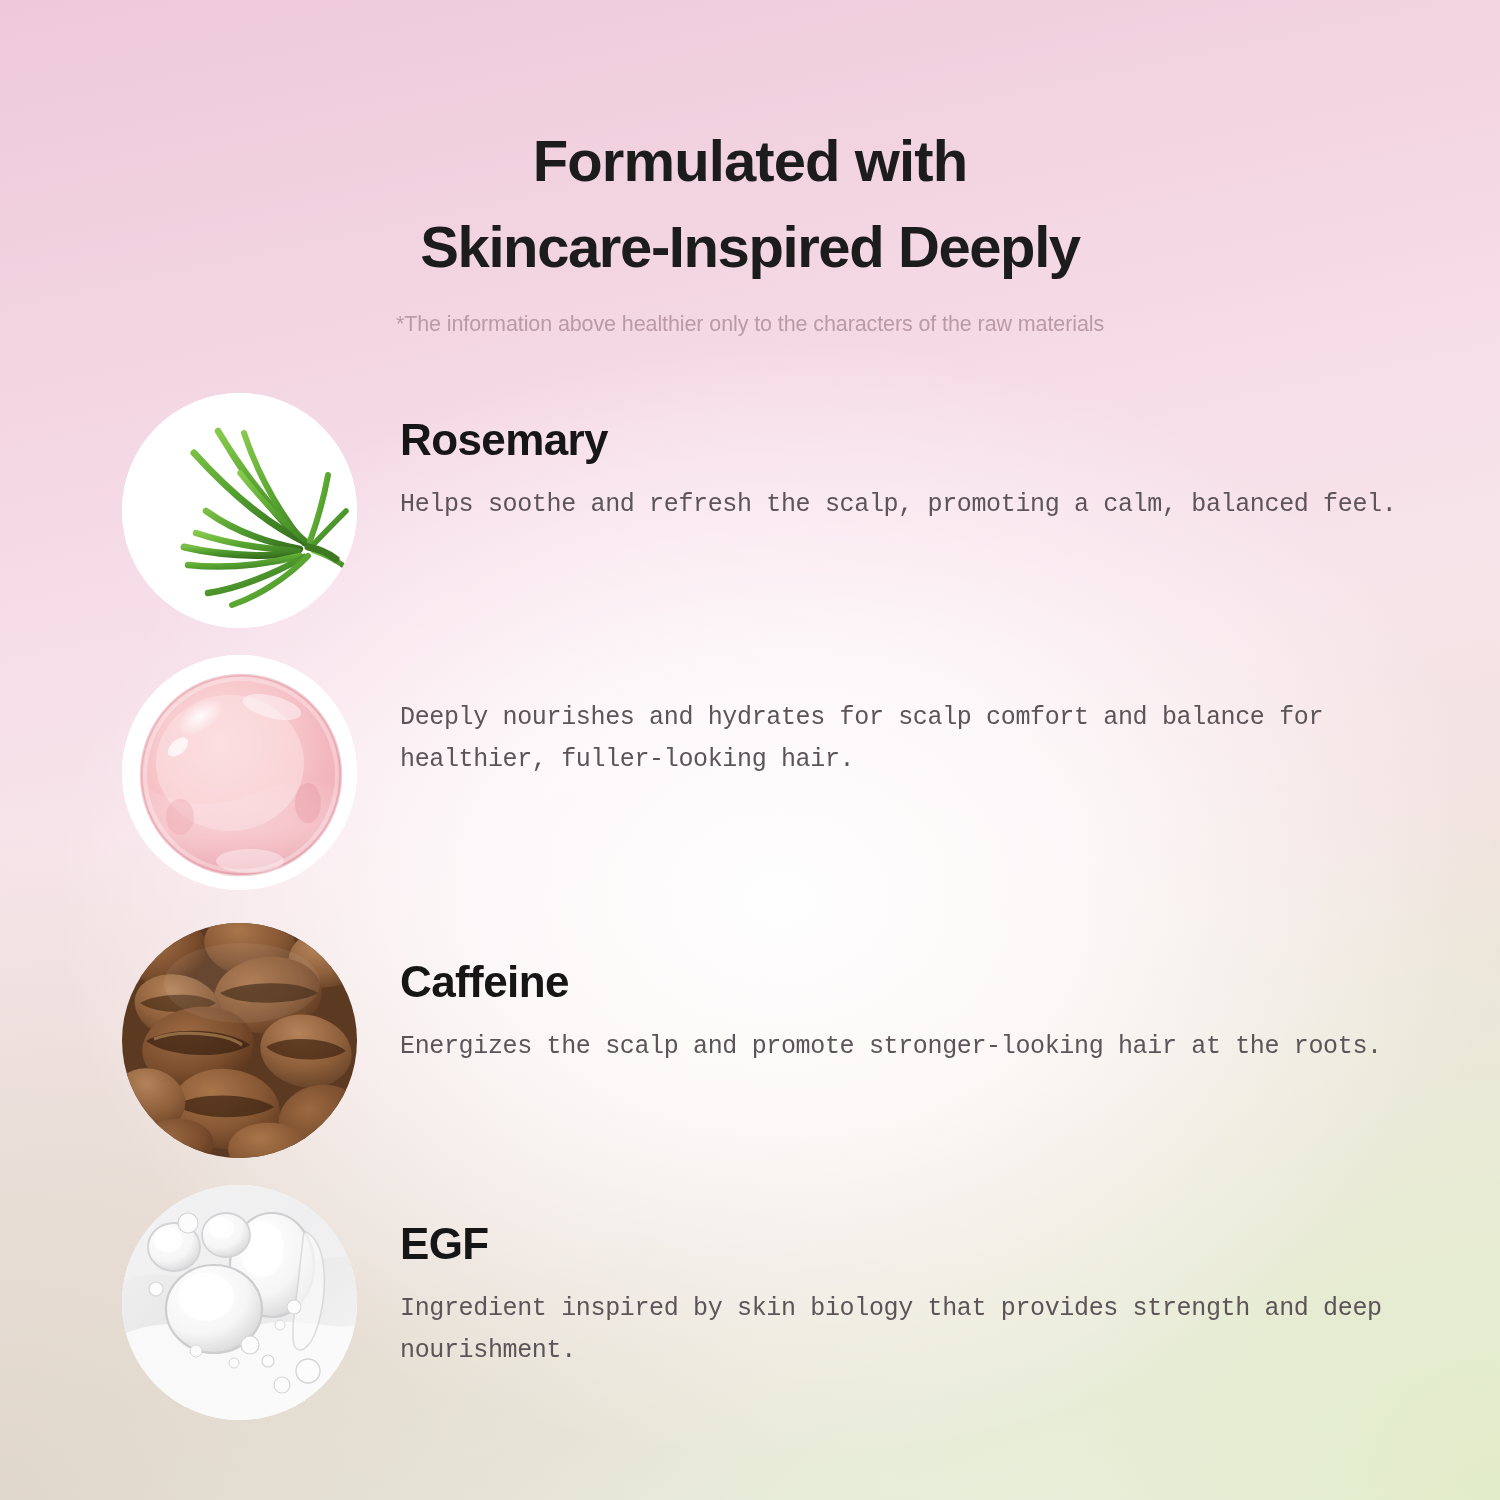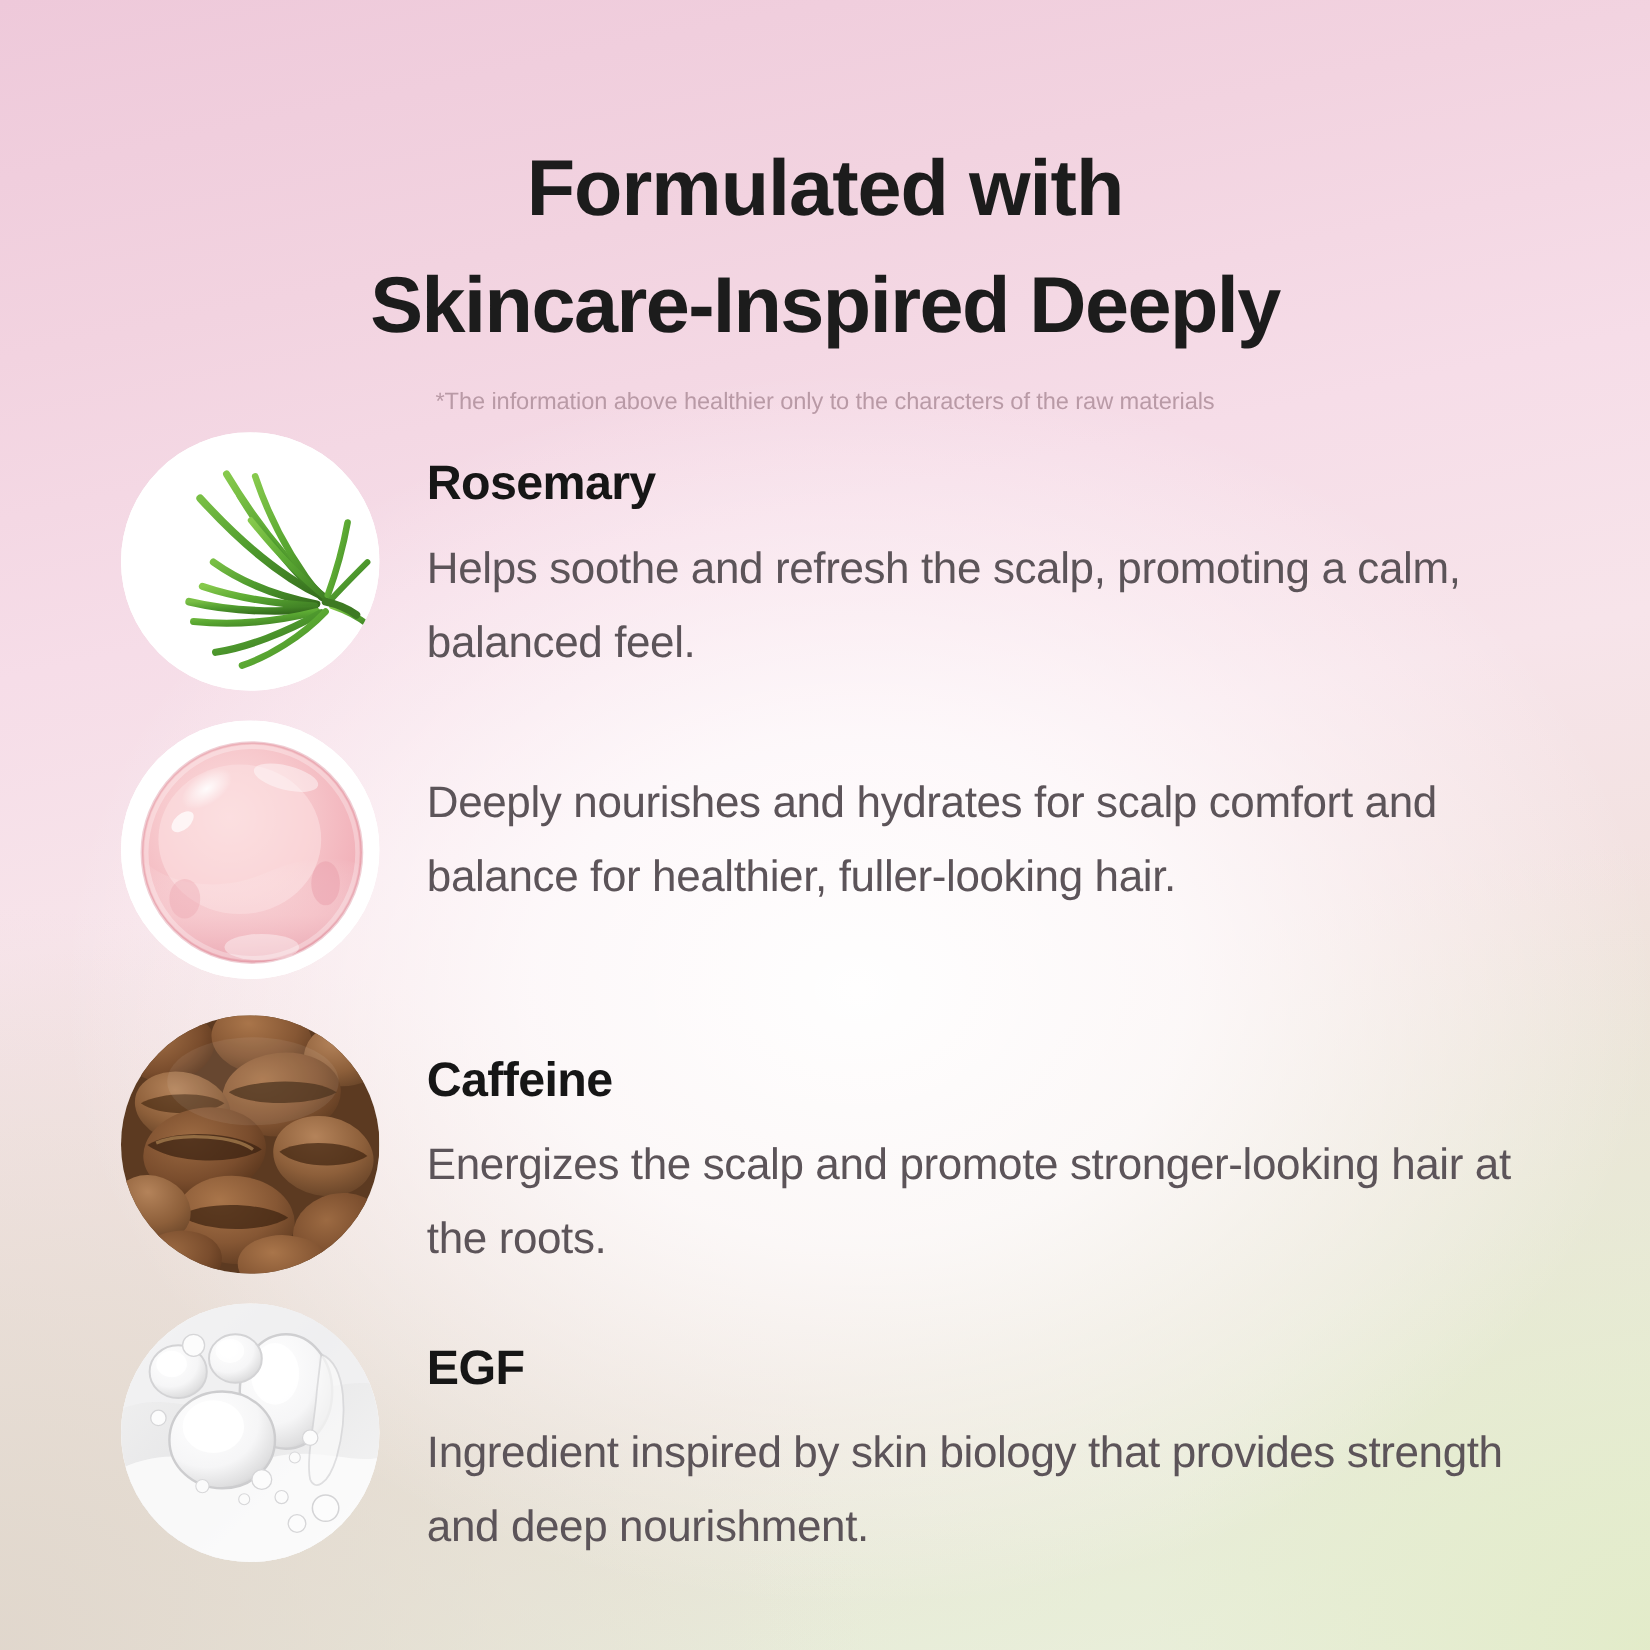--- a/index.html
+++ b/index.html
@@ -46,42 +46,42 @@
 
   
   #header {
     position: absolute;
     left: 0;
     top: 118px;
     width: 1500px;
     text-align: center;
   }
   .headline {
-    font-size: 72px;
+    font-size: 58px;
     font-weight: bold;
     line-height: 1.48;
     color: #1c1c1c;
     letter-spacing: -0.9px;
     white-space: nowrap;
   }
   .headline-2 {
     letter-spacing: -1.4px;
   }
   .disclaimer {
     margin-top: 22px;
     font-size: 21.5px;
     color: #b99aa6;
     letter-spacing: -0.1px;
     white-space: nowrap;
   }
 
   
   #list {
     position: absolute;
-    left: 110px;
+    left: 122px;
     top: 393px;
     width: 1330px;
   }
   .row {
     position: relative;
     display: flex;
     align-items: flex-start;
     height: 262px;
   }
   .thumb-wrap {
@@ -109,25 +109,26 @@
   }
   .ing-title {
     font-size: 44px;
     font-weight: bold;
     color: #161616;
     letter-spacing: -0.6px;
     line-height: 1.05;
   }
   .ing-desc {
     margin-top: 21px;
-    font-size: 40px;
+    font-size: 25px;
     line-height: 1.68;
     color: #5c5459;
     letter-spacing: -0.35px;
     max-width: 1010px;
+    font-family: Liberation Mono, monospace;
   }
 
   
   .row-rosemary .text-col { padding-top: 24px; }
   .row-pdrn     { height: 268px; }
   .row-pdrn     .text-col { padding-top: 21px; }
   .row-egf      { height: 262px; }
   .row-egf      .text-col { padding-top: 36px; }
   .row-caffeine .text-col { padding-top: 36px; }
 </style>

